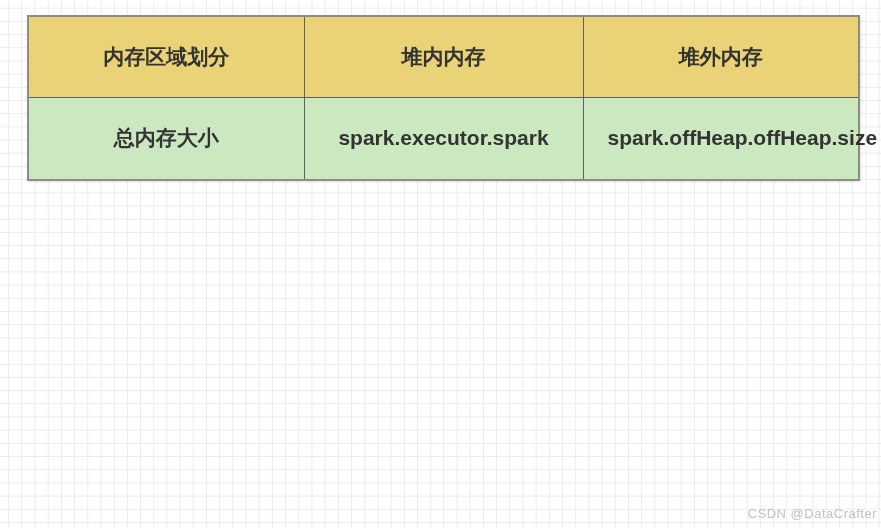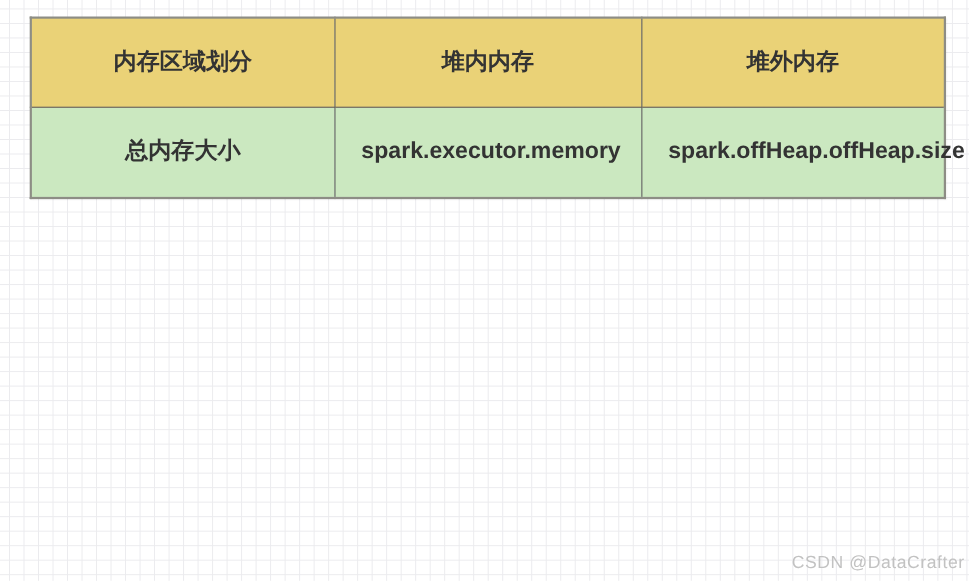--- a/index.html
+++ b/index.html
@@ -51,21 +51,21 @@
   }
   .mem-table td {
     background: var(--row-bg);
     height: 81px;
   }
   .watermark {
     position: absolute;
     right: 4px;
     bottom: 7px;
     color: var(--watermark);
-    font-size: 16px;
+    font-size: 13px;
     font-weight: 400;
     letter-spacing: 0.5px;
     z-index: 2;
   }
 </style>
 </head>
 <body>
 
 <div class="page">
   <table class="mem-table">
@@ -77,19 +77,19 @@
     <thead>
       <tr>
         <th>内存区域划分</th>
         <th>堆内内存</th>
         <th>堆外内存</th>
       </tr>
     </thead>
     <tbody>
       <tr>
         <td>总内存大小</td>
-        <td>spark.executor.memory</td>
+        <td>spark.executor.spark</td>
         <td>spark.offHeap.offHeap.size</td>
       </tr>
     </tbody>
   </table>
   <div class="watermark">CSDN @DataCrafter</div>
 </div>
 
 </body></html>

